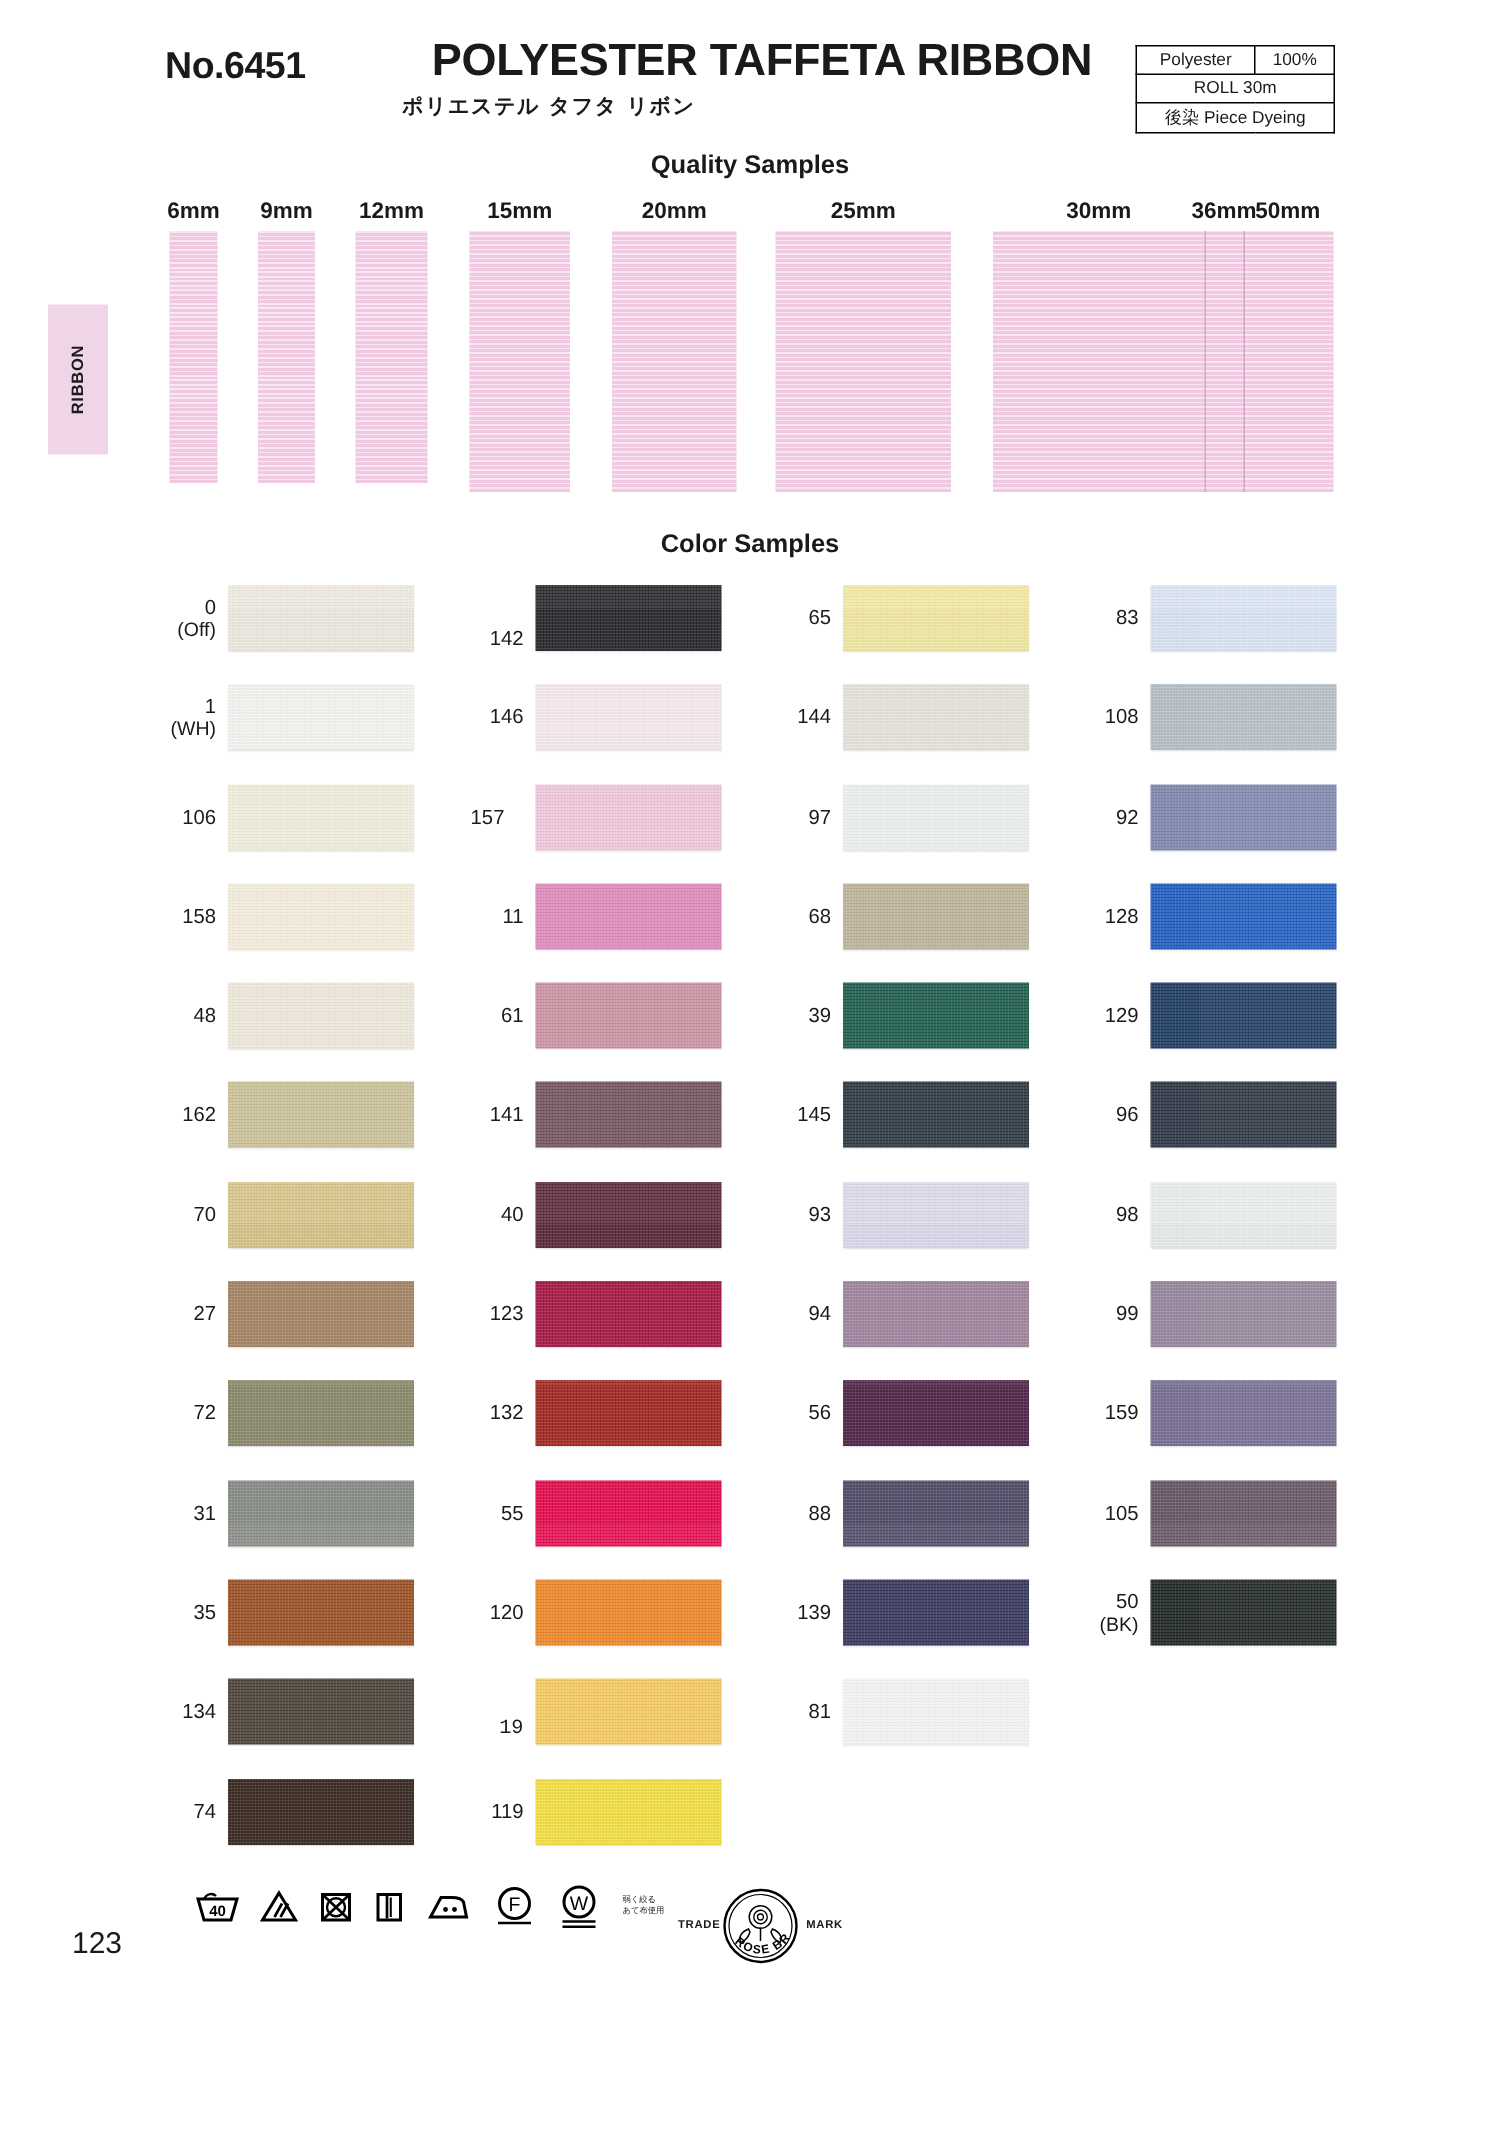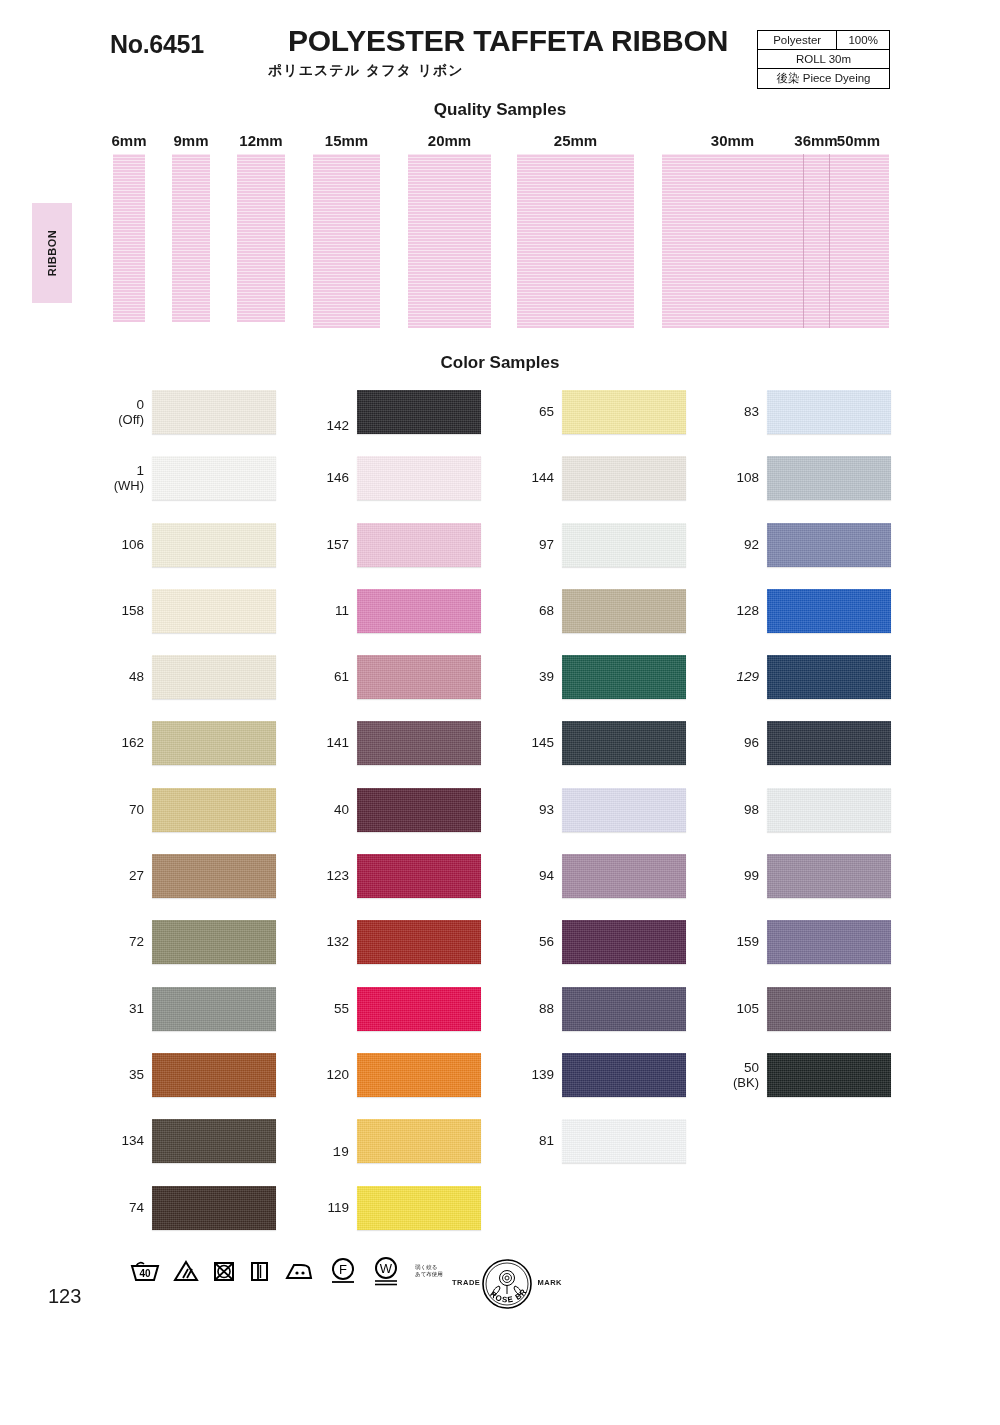--- a/index.html
+++ b/index.html
@@ -236,21 +236,21 @@
     <div class="c-col" style="left: 301px;">
       <div class="c-row">
         <div class="c-num" style="top: 28px;">142</div>
         <div class="c-sw" style="background-color: rgb(39, 38, 42);"></div>
       </div>
       <div class="c-row">
         <div class="c-num" style="top: 14px;">146</div>
         <div class="c-sw" style="background-color: rgb(248, 234, 240);"></div>
       </div>
       <div class="c-row">
-        <div class="c-num" style="top: 14px;">157</div>
+        <div class="c-num" style="top: 14px; text-align: center;">157</div>
         <div class="c-sw" style="background-color: rgb(238, 197, 218);"></div>
       </div>
       <div class="c-row">
         <div class="c-num" style="top: 14px;">11</div>
         <div class="c-sw" style="background-color: rgb(221, 135, 185);"></div>
       </div>
       <div class="c-row">
         <div class="c-num" style="top: 14px;">61</div>
         <div class="c-sw" style="background-color: rgb(201, 143, 160);"></div>
       </div>
@@ -348,21 +348,21 @@
       </div>
       <div class="c-row">
         <div class="c-num" style="top: 14px;">92</div>
         <div class="c-sw" style="background-color: rgb(125, 134, 173);"></div>
       </div>
       <div class="c-row">
         <div class="c-num" style="top: 14px;">128</div>
         <div class="c-sw" style="background-color: rgb(30, 91, 190);"></div>
       </div>
       <div class="c-row">
-        <div class="c-num" style="top: 14px; font-style: italic;">129</div>
+        <div class="c-num" style="top: 14px;">129</div>
         <div class="c-sw" style="background-color: rgb(29, 58, 96);"></div>
       </div>
       <div class="c-row">
         <div class="c-num" style="top: 14px;">96</div>
         <div class="c-sw" style="background-color: rgb(43, 52, 66);"></div>
       </div>
       <div class="c-row">
         <div class="c-num" style="top: 14px;">98</div>
         <div class="c-sw" style="background-color: rgb(234, 237, 238);"></div>
       </div>

